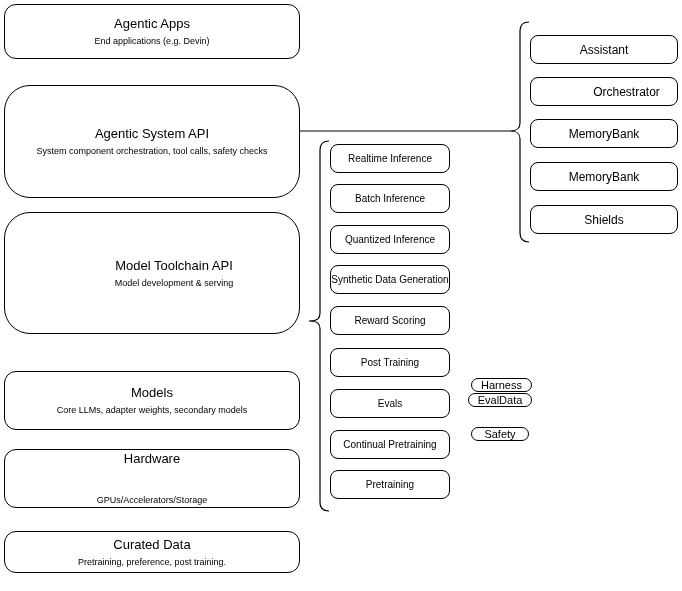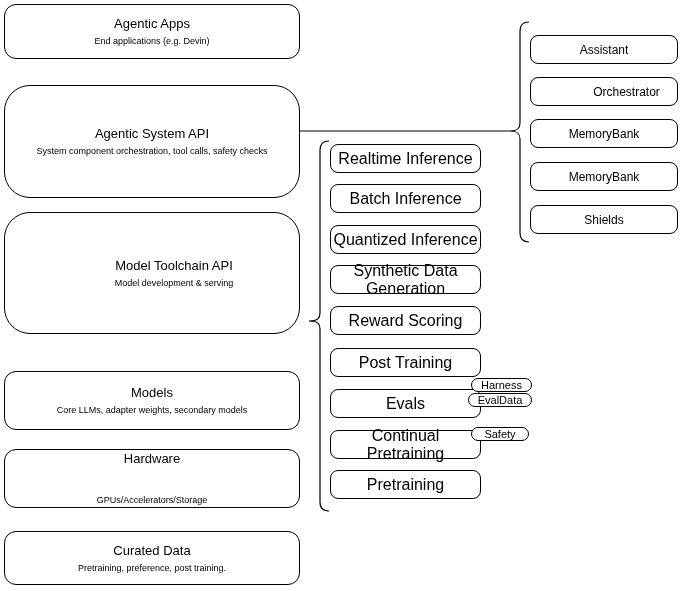--- a/index.html
+++ b/index.html
@@ -36,25 +36,25 @@
     z-index: 2;
   }
   .lbox { left: 4px; width: 296px; }
   .lbox .title { font-size: 13px; line-height: 15px; }
   .lbox .sub   { font-size: 9px;  line-height: 11px; margin-top: 5px; }
   .l1 { top: 4px;   height: 55px;  border-radius: 12px; }
   .l2 { top: 85px;  height: 113px; border-radius: 26px; }
   .l3 { top: 212px; height: 122px; border-radius: 26px; padding-left: 44px; }
   .l4 { top: 371px; height: 59px;  border-radius: 12px; }
   .l5 { top: 449px; height: 59px;  border-radius: 12px; gap: 24px; }
-  .l6 { top: 531px; height: 54px;  border-radius: 12px; }
+  .l6 { top: 531px; height: 42px;  border-radius: 12px; }
 
   .mbox {
-    left: 330px; width: 151px; height: 29px;
-    border-radius: 8px; font-size: 16px;
+    left: 330px; width: 120px; height: 29px;
+    border-radius: 8px; font-size: 10px;
   }
   .m1 { top: 144px; } .m2 { top: 184px; } .m3 { top: 225px; }
   .m4 { top: 265px; } .m5 { top: 306px; } .m6 { top: 348px; }
   .m7 { top: 389px; } .m8 { top: 430px; } .m9 { top: 470px; }
 
   .rbox {
     left: 530px; width: 148px; height: 29px;
     border-radius: 8px; font-size: 12px;
   }
   .r1 { top: 35px; }  .r2 { top: 77px; padding-left: 45px; }  .r3 { top: 119px; }

